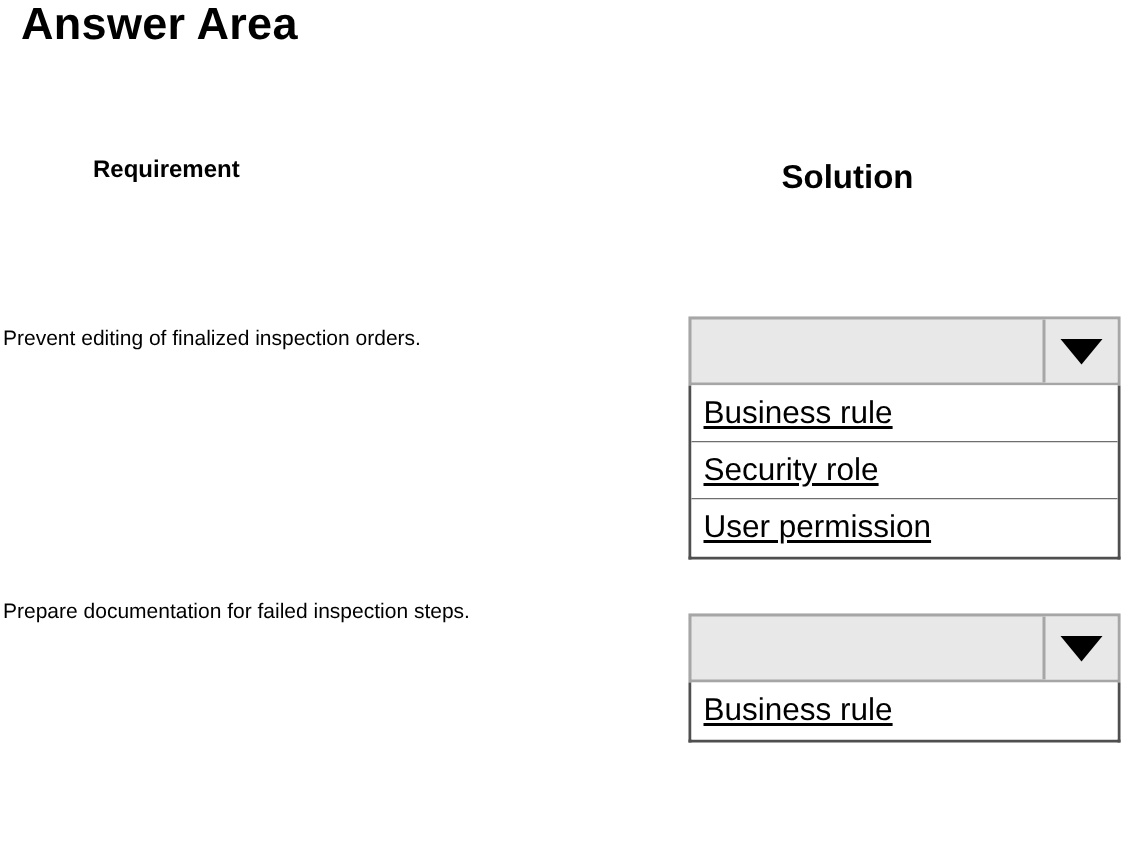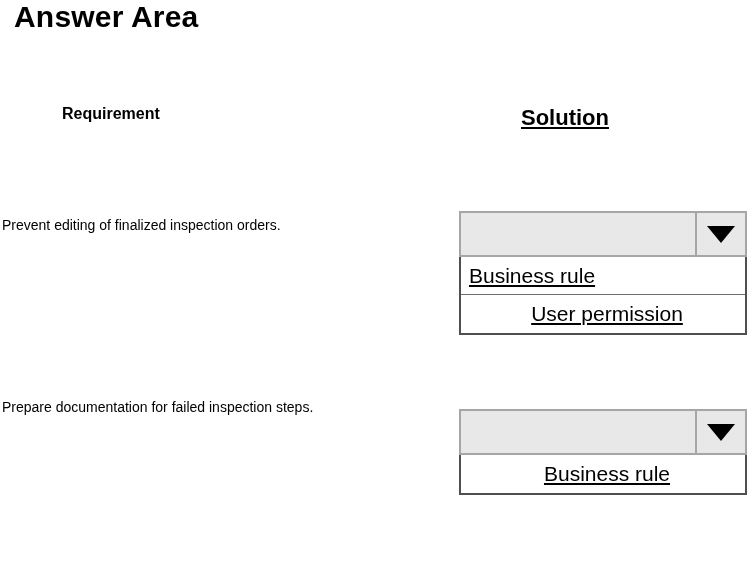--- a/index.html
+++ b/index.html
@@ -29,21 +29,20 @@
     top: 105px;
     font-size: 16px;
     font-weight: bold;
   }
   .col-header-solution {
     position: absolute;
     left: 521px;
     top: 105px;
     font-size: 22px;
     font-weight: bold;
-    text-decoration: underline;
   }
   .requirement-text {
     position: absolute;
     font-size: 14px;
     line-height: 31px;
     width: 440px;
   }
   .req-1 { left: 2px; top: 210px; }
   .req-2 { left: 2px; top: 392px; }
 
@@ -92,21 +91,20 @@
     line-height: 38px;
     font-size: 21px;
     padding-left: 8px;
     border-bottom: 1px solid #6e6e6e;
     background: #ffffff;
     box-sizing: border-box;
     white-space: nowrap;
   }
   .dd-option:last-child {
     border-bottom: none;
-    text-align: center;
   }
 </style>
 </head>
 <body>
 
 <div class="page-title">Answer Area</div>
 
 <div class="col-header-requirement">Requirement</div>
 <div class="col-header-solution">Solution</div>
 
@@ -117,20 +115,21 @@
   <div class="dd-closed">
     <div class="dd-value"></div>
     <div class="dd-arrow-box">
       <svg width="30" height="20" viewBox="0 0 30 20" aria-hidden="true">
         <polygon points="1,2 29,2 15,19" fill="#000000"></polygon>
       </svg>
     </div>
   </div>
   <div class="dd-list">
     <div class="dd-option">Business rule</div>
+    <div class="dd-option">Security role</div>
     <div class="dd-option">User permission</div>
   </div>
 </div>
 
 <div class="dropdown dd-2">
   <div class="dd-closed">
     <div class="dd-value"></div>
     <div class="dd-arrow-box">
       <svg width="30" height="20" viewBox="0 0 30 20" aria-hidden="true">
         <polygon points="1,2 29,2 15,19" fill="#000000"></polygon>

